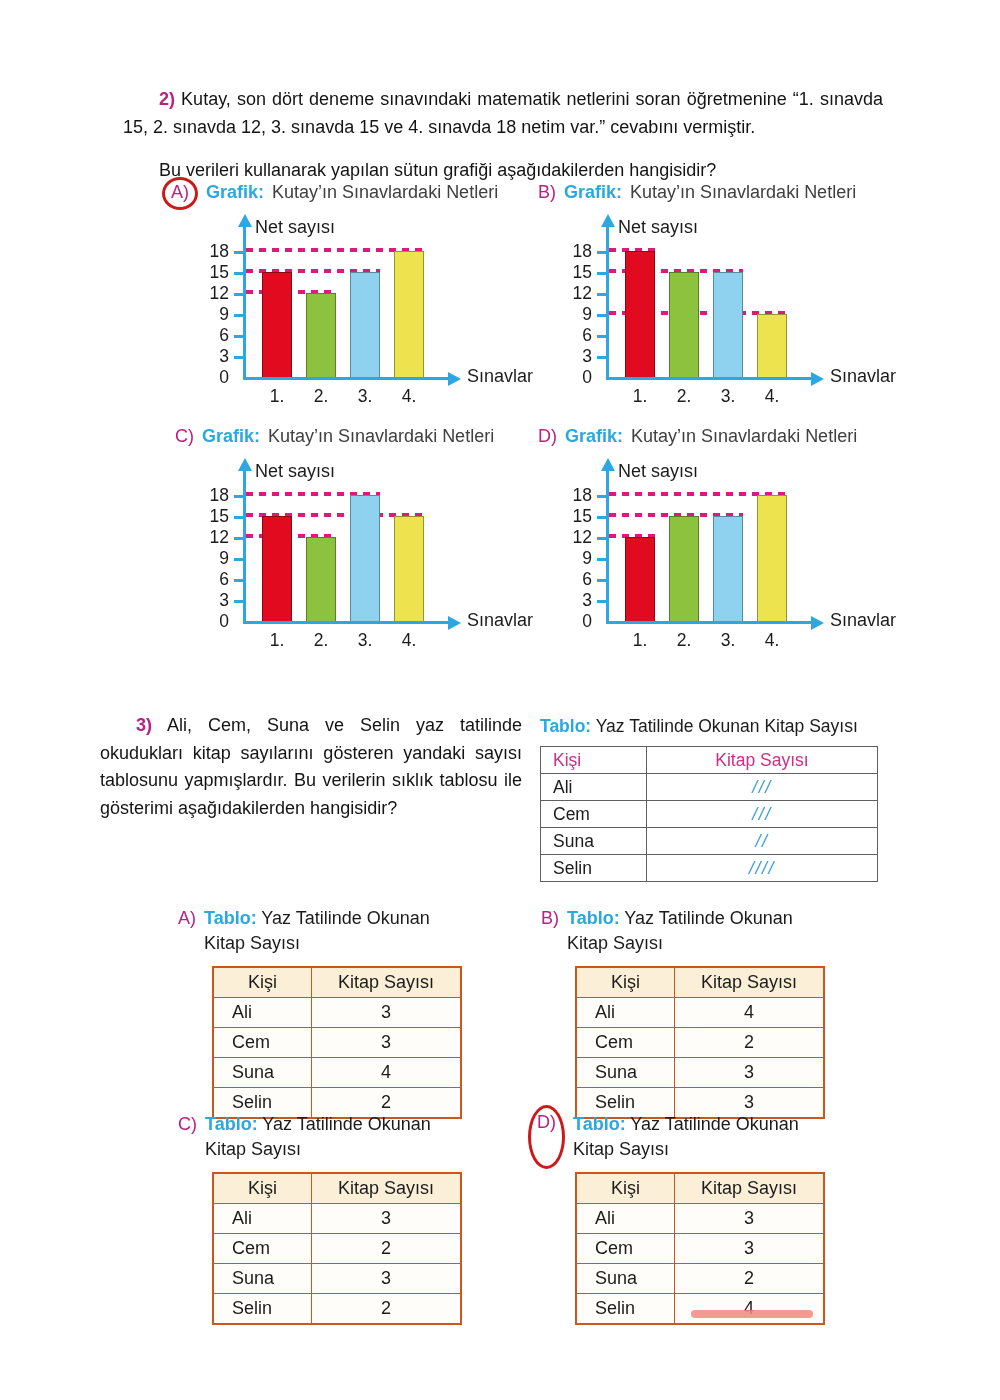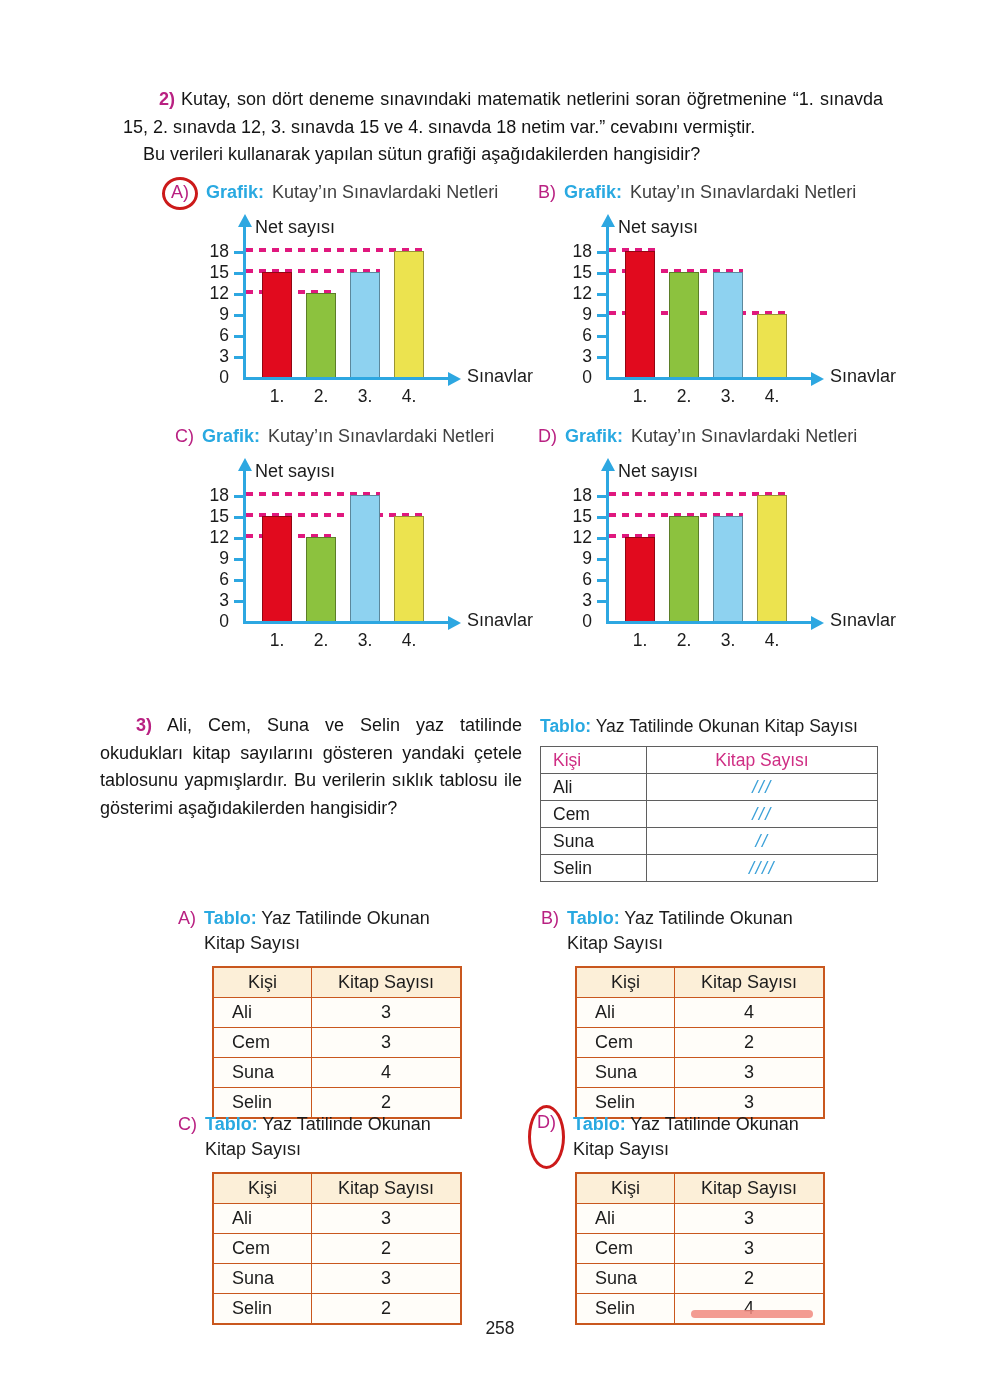--- a/index.html
+++ b/index.html
@@ -2,21 +2,21 @@
 <html><head>
 <meta charset="utf-8">
 <style>
   html,body{margin:0;padding:0;background:#ffffff;}
   .page{position:relative;width:1000px;height:1400px;background:#ffffff;overflow:hidden;
         font-family:Liberation Sans, sans-serif;color:#1c1c1c;}
   
   .qtext{position:absolute;text-align:justify;font-size:18px;line-height:27.5px;color:#141414;}
   .q2text{left:123px;top:86px;width:760px;}
   .q2text .p1{text-indent:36px;margin:0;}
-  .q2text .p2{text-indent:20px;margin:0;}
+  .q2text .p2{text-indent:20px;margin:16px;}
   .q3text{left:100px;top:712px;width:422px;}
   .q3text p{text-indent:36px;margin:0;}
   .qnum{color:#b92182;font-weight:bold;}
   
   .opt{position:absolute;}
   .opt-head{display:flex;gap:8px;align-items:baseline;font-size:18px;white-space:nowrap;height:25px;}
   .opt-head2{display:flex;gap:8px;font-size:18px;line-height:25px;}
   .opt-text{width:256px;}
   .letter{color:#b92182;}
   .circled{display:inline-block;border:3.5px solid #cc1a1a;border-radius:50%;
@@ -214,21 +214,21 @@
         <div style="position: absolute; left: 126px; top: 175px; width: 40px; text-align: center; font-size: 17.5px;">2.</div>
         <div style="position: absolute; left: 175px; top: 61px; width: 30px; height: 105px; background: rgb(142, 210, 240); border-top: 1px solid rgba(0, 0, 0, 0.35); border-right: 1px solid rgba(0, 0, 0, 0.35); border-bottom: none; border-left: 1px solid rgba(0, 0, 0, 0.35); border-image: initial; box-sizing: border-box;"></div>
         <div style="position: absolute; left: 170px; top: 175px; width: 40px; text-align: center; font-size: 17.5px;">3.</div>
         <div style="position: absolute; left: 219px; top: 40px; width: 30px; height: 126px; background: rgb(236, 227, 79); border-top: 1px solid rgba(0, 0, 0, 0.35); border-right: 1px solid rgba(0, 0, 0, 0.35); border-bottom: none; border-left: 1px solid rgba(0, 0, 0, 0.35); border-image: initial; box-sizing: border-box;"></div>
         <div style="position: absolute; left: 214px; top: 175px; width: 40px; text-align: center; font-size: 17.5px;">4.</div>
       </div>
   </div>
 
   <div class="qtext q3text">
     <p><span class="qnum">3)</span>
-      <span>Ali, Cem, Suna ve Selin yaz tatilinde okudukları kitap sayılarını gösteren yandaki çetele tablosunu yapmışlardır. Bu verilerin sıklık tablosu ile gösterimi aşağıdakilerden hangisidir?</span></p>
+      <span>Ali, Cem, Suna ve Selin yaz tatilinde okudukları kitap sayılarını gösteren yandaki sayısı tablosunu yapmışlardır. Bu verilerin sıklık tablosu ile gösterimi aşağıdakilerden hangisidir?</span></p>
   </div>
 
   <div class="tally-block">
     <div class="tally-title">
       <span class="cyanlab">Tablo:</span>
       <span>Yaz Tatilinde Okunan Kitap Sayısı</span>
     </div>
     <table class="tally">
         <thead>
           <tr>
@@ -387,14 +387,13 @@
           </tr>
           <tr>
             <td class="c0">Selin</td>
             <td class="c1">4</td>
           </tr>
         </tbody>
       </table>
     <div class="pink-mark"></div>
   </div>
 
-  <div class="page-number">258</div>
 </div>
 
 </body></html>

